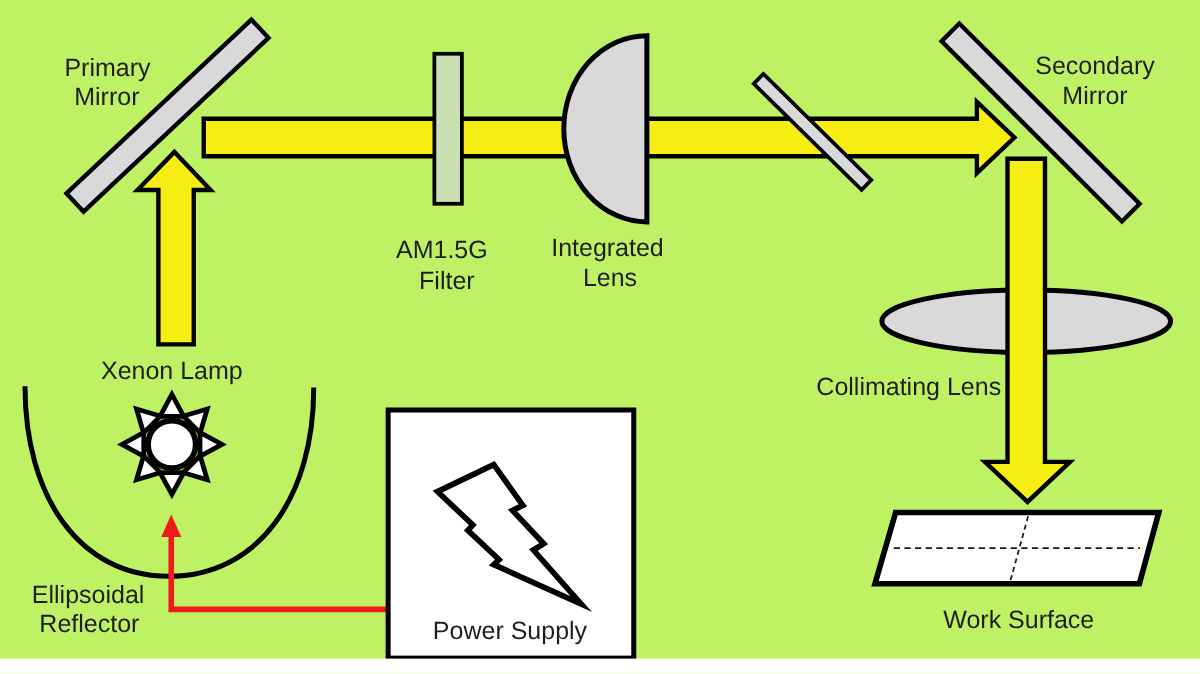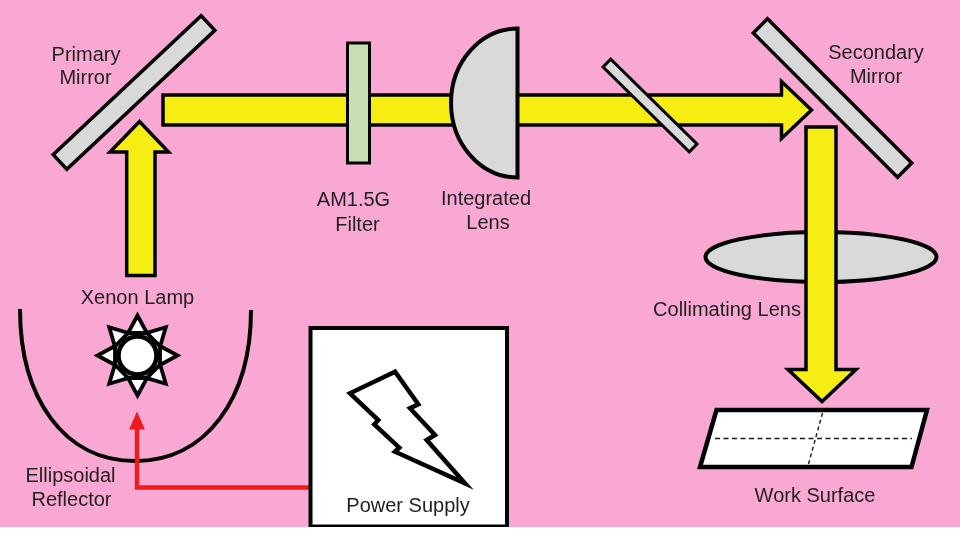--- a/index.html
+++ b/index.html
@@ -1,16 +1,16 @@
 <!DOCTYPE html>
 <html><head>
 <meta charset="utf-8">
 <style>
   html,body{margin:0;padding:0;background:#ffffff;}
-  .stage{position:relative;width:960px;height:527px;background:#f9a8d4;overflow:hidden;
+  .stage{position:relative;width:960px;height:527px;background:#bef264;overflow:hidden;
          font-family:"Liberation Sans",sans-serif;}
   svg{position:absolute;inset:0;display:block;}
   .ol{stroke:#000000;}
   .sw3{stroke-width:3;}
   .sw35{stroke-width:3.5;}
   .sw4{stroke-width:4;}
   .sw45{stroke-width:4.5;}
   .nofill{fill:none;}
   .white{fill:#ffffff;}
   .miter{stroke-linejoin:miter;stroke-miterlimit:8;}

